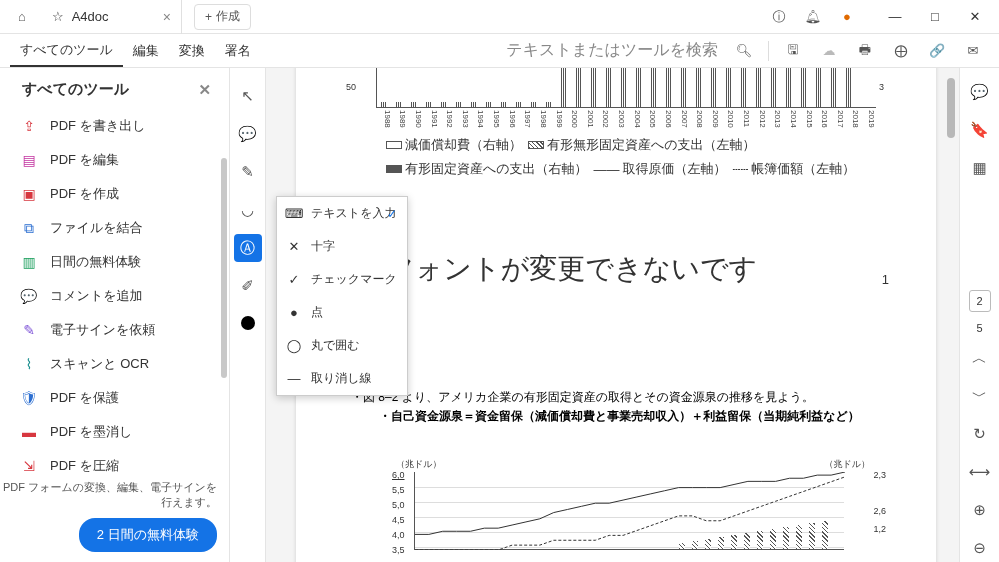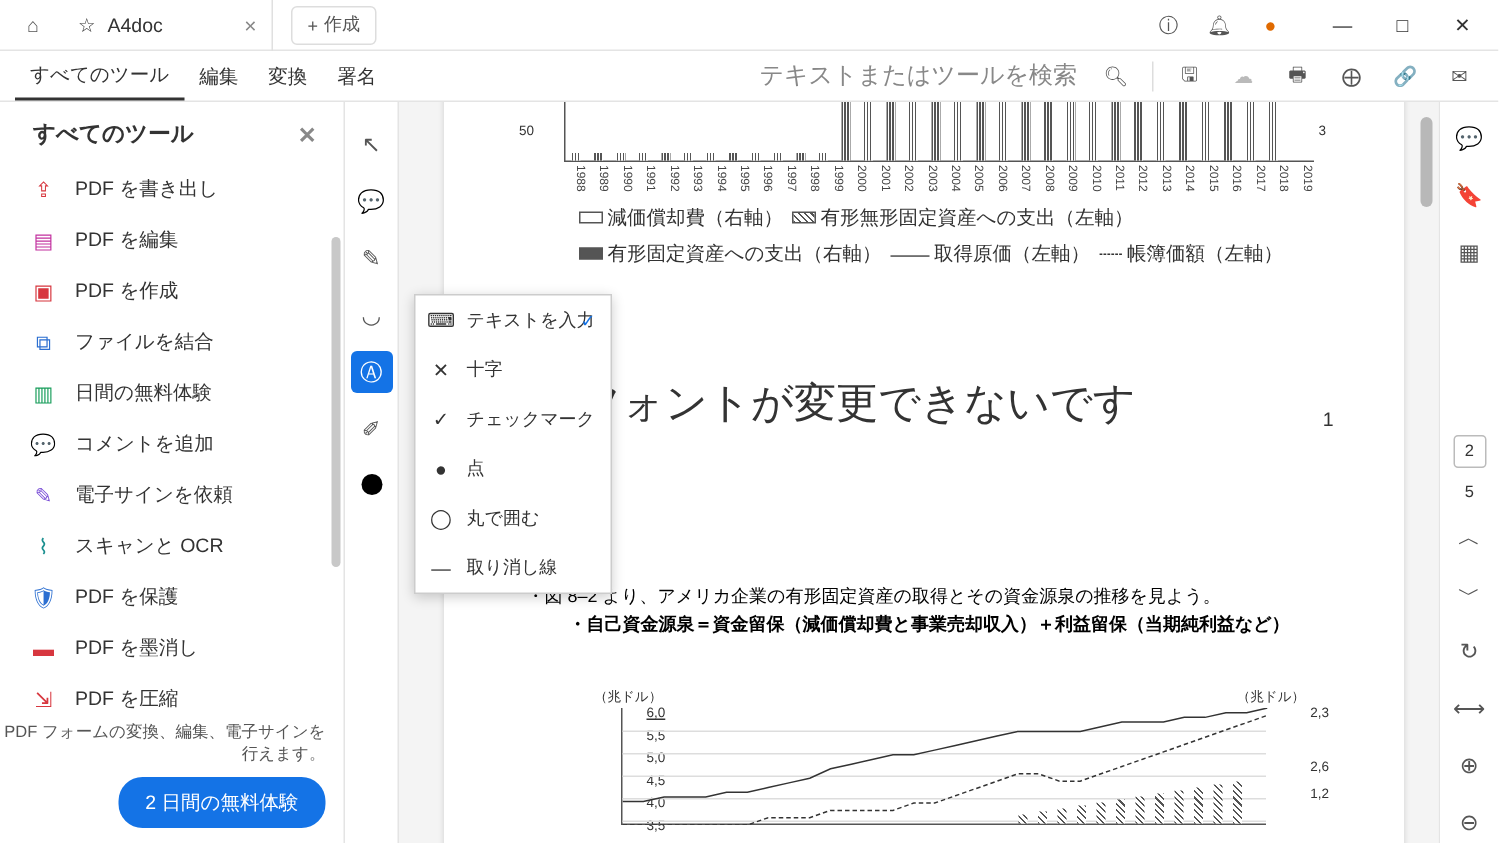--- a/index.html
+++ b/index.html
@@ -283,21 +283,21 @@
 
       <div class="chart-bot">
         <div class="unit" style="left:30px;top:-2px">（兆ドル）</div>
         <div class="unit" style="right:16px;top:-2px">（兆ドル）</div>
         <div class="axis-l" id="axl">
             <div style="height: 15px; text-decoration: underline;">6,0</div>
             <div style="height: 15px;">5,5</div>
             <div style="height: 15px;">5,0</div>
             <div style="height: 15px;">4,5</div>
             <div style="height: 15px;">4,0</div>
-            <div style="height: 15px; margin-left: 39px;">3,5</div>
+            <div style="height: 15px;">3,5</div>
           </div>
         <div class="axis-r" id="axr">
             <div style="height: 18px;">2,3</div>
             <div style="height: 18px;"></div>
             <div style="height: 18px;">2,6</div>
             <div style="height: 18px;">1,2</div>
             <div style="height: 18px;"></div>
           </div>
         <div class="plot" id="plot2">
             <div class="grid" style="top: 15px;"></div>

